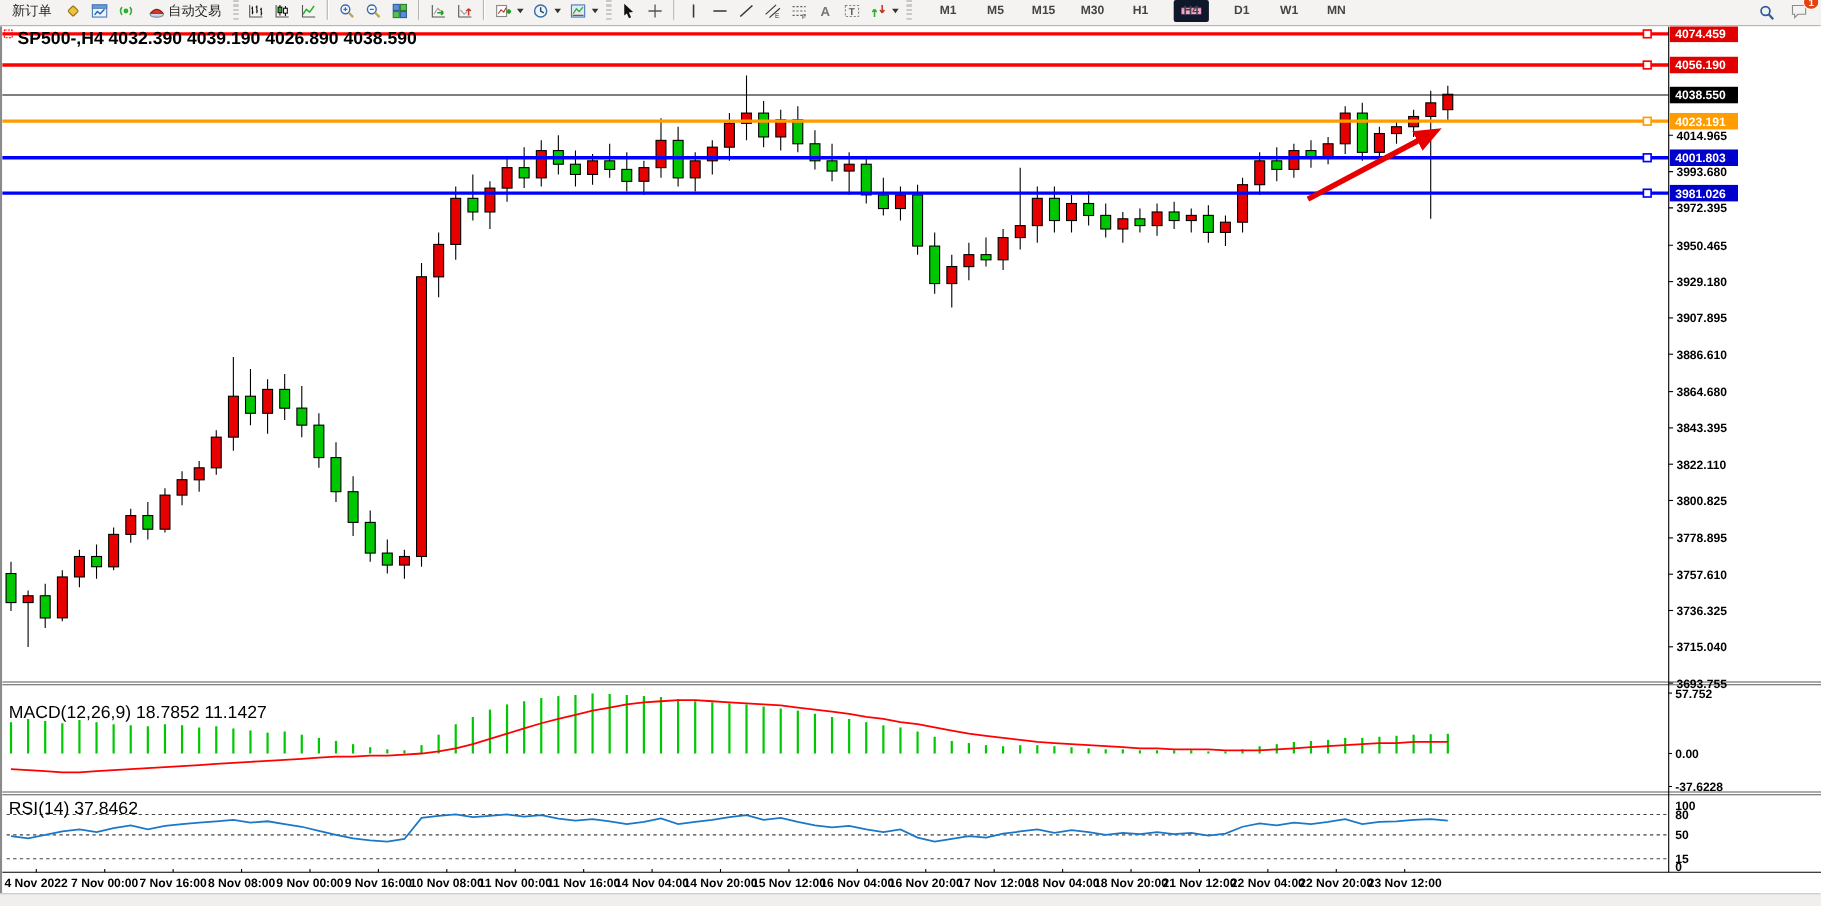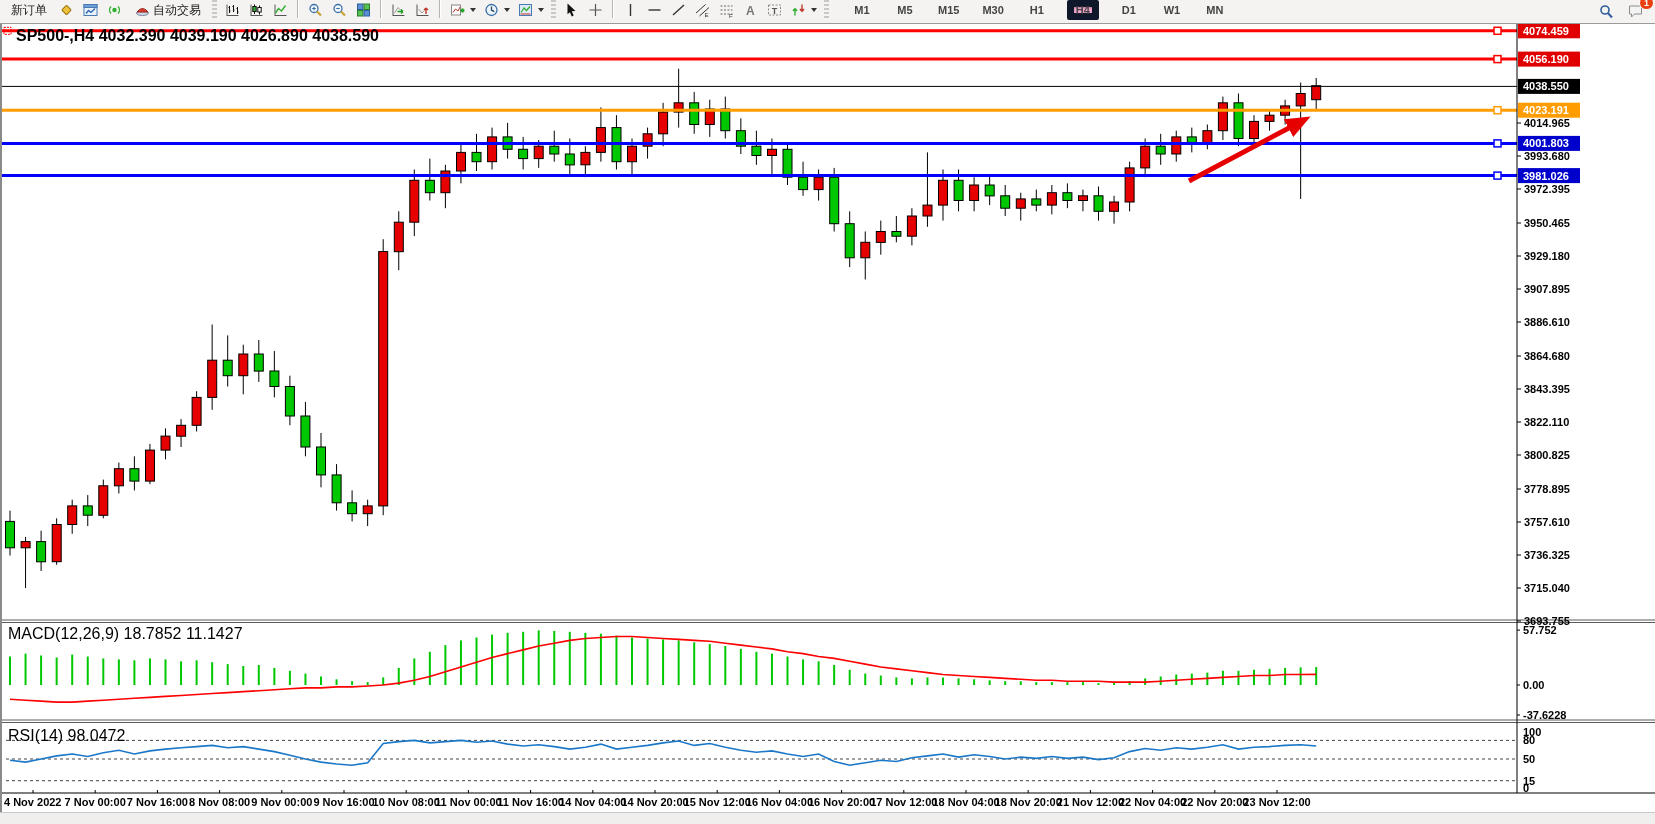--- a/index.html
+++ b/index.html
@@ -25,21 +25,21 @@
   .tb-right { margin-left:auto; display:flex; align-items:center; gap:6px; padding-right:4px; }
   .chatwrap { position:relative; }
   .badge { position:absolute; top:-5px; right:-7px; background:#e8400f; color:#fff;
            font-size:9px; font-weight:bold; border-radius:8px; padding:1px 4px; border:1px solid #fff; }
   
   .chart-window { position:absolute; top:24px; left:0; width:1655px; height:788px; background:#fff;
                   border-left:2px solid #8a8a8a; }
   .chart-canvas { position:absolute; top:0; left:0; width:1655px; height:788px; }
   .overlay-label { position:absolute; font-size:16px; color:#000; white-space:nowrap; z-index:5; }
   .chart-title { left:14px; top:3px; font-weight:bold; }
-  .macd-label { left:6px; top:601px; }
+  .macd-label { left:6px; top:616px; }
   .rsi-label  { left:6px; top:703px; }
   .axis-hit { position:absolute; z-index:4; }
   .bottom-strip { position:absolute; top:812px; left:0; width:1655px; height:12px;
                   background:#f0efed; border-top:1px solid #c9c8c6; }
   .ax { font:bold 11px "Liberation Sans", sans-serif; fill:#000; }
   .tagtxt { font:bold 11px "Liberation Sans", sans-serif; }
 </style>
 </head>
 <body>
 
@@ -680,17 +680,17 @@
         <text x="1088.4" y="782" class="ax" text-anchor="middle">21 Nov 12:00</text>
         <line x1="1150.6" y1="766" x2="1150.6" y2="769" stroke="#000"></line>
         <text x="1150.6" y="782" class="ax" text-anchor="middle">22 Nov 04:00</text>
         <line x1="1212.8" y1="766" x2="1212.8" y2="769" stroke="#000"></line>
         <text x="1212.8" y="782" class="ax" text-anchor="middle">22 Nov 20:00</text>
         <line x1="1275.0" y1="766" x2="1275.0" y2="769" stroke="#000"></line>
         <text x="1275.0" y="782" class="ax" text-anchor="middle">23 Nov 12:00</text>
       </svg></div>
   <div class="overlay-label chart-title">SP500-,H4  4032.390 4039.190 4026.890 4038.590</div>
   <div class="overlay-label macd-label">MACD(12,26,9) 18.7852 11.1427</div>
-  <div class="overlay-label rsi-label">RSI(14) 98.0472</div>
+  <div class="overlay-label rsi-label">RSI(14) 37.8462</div>
   <div class="axis-hit" style="left:1515px; top:0; width:140px; height:769px;"></div>
   <div class="axis-hit" style="left:0; top:769px; width:1515px; height:22px;"></div>
 </div>
 <div class="bottom-strip"></div>
 
 </body></html>

